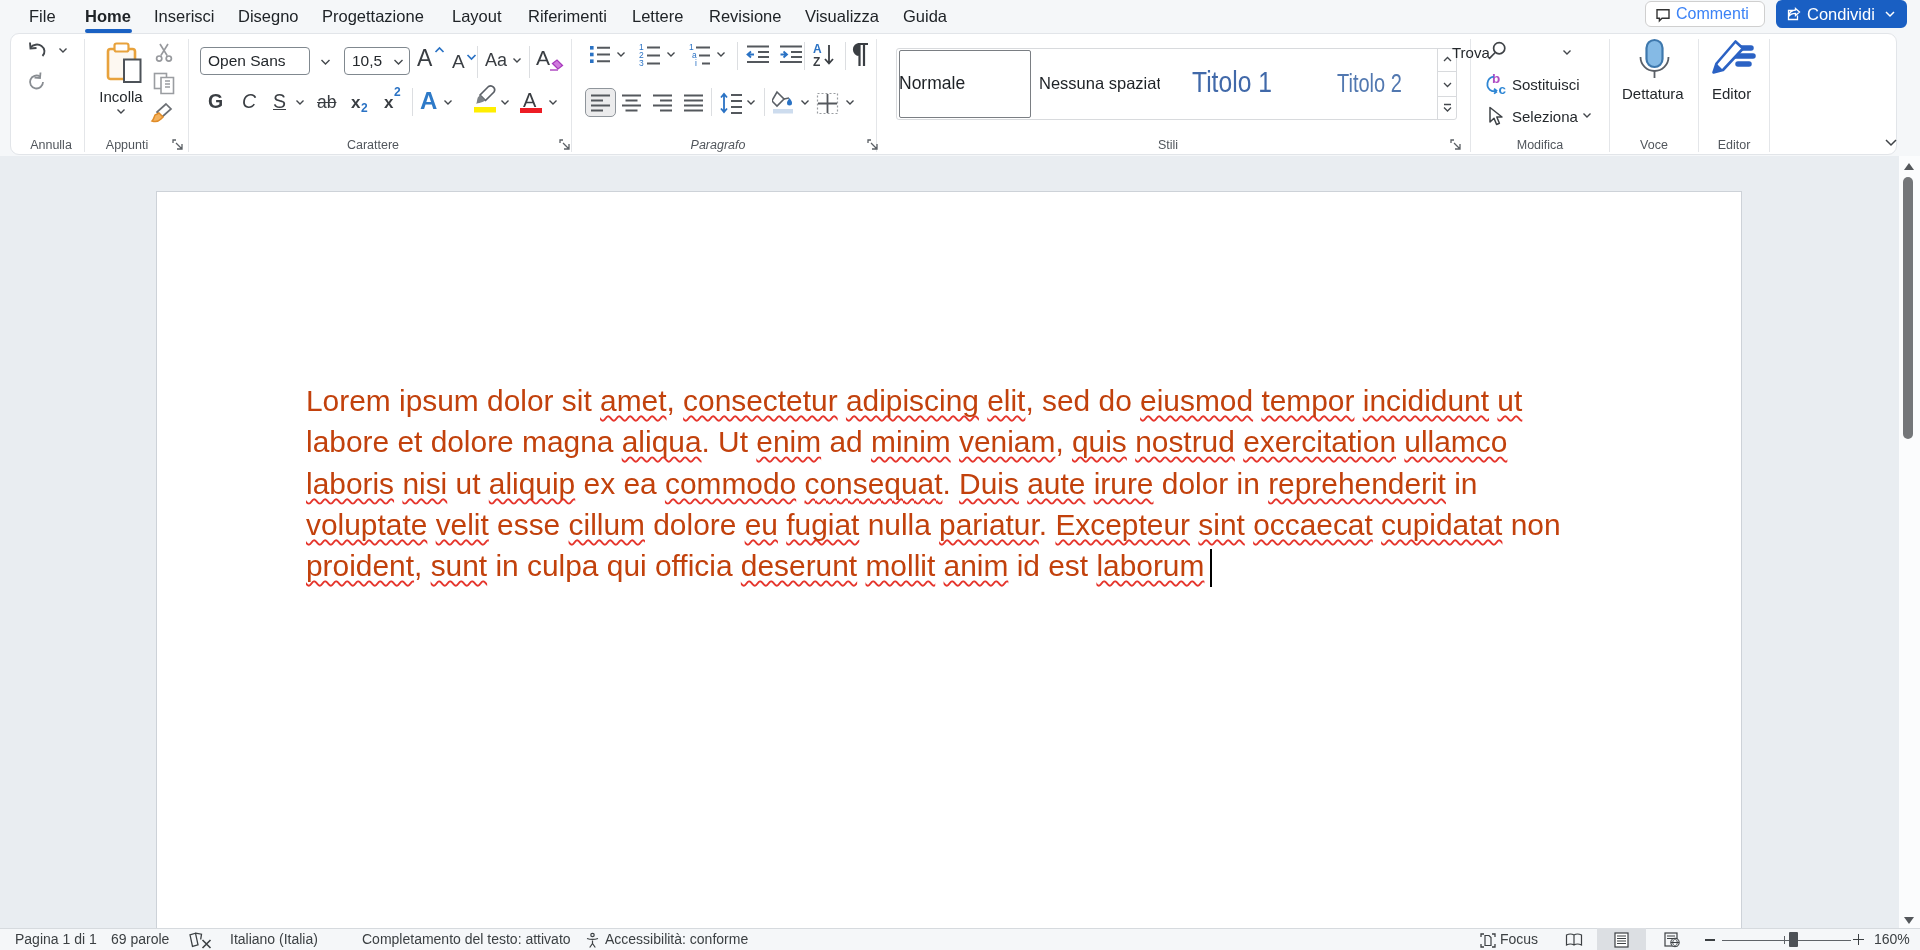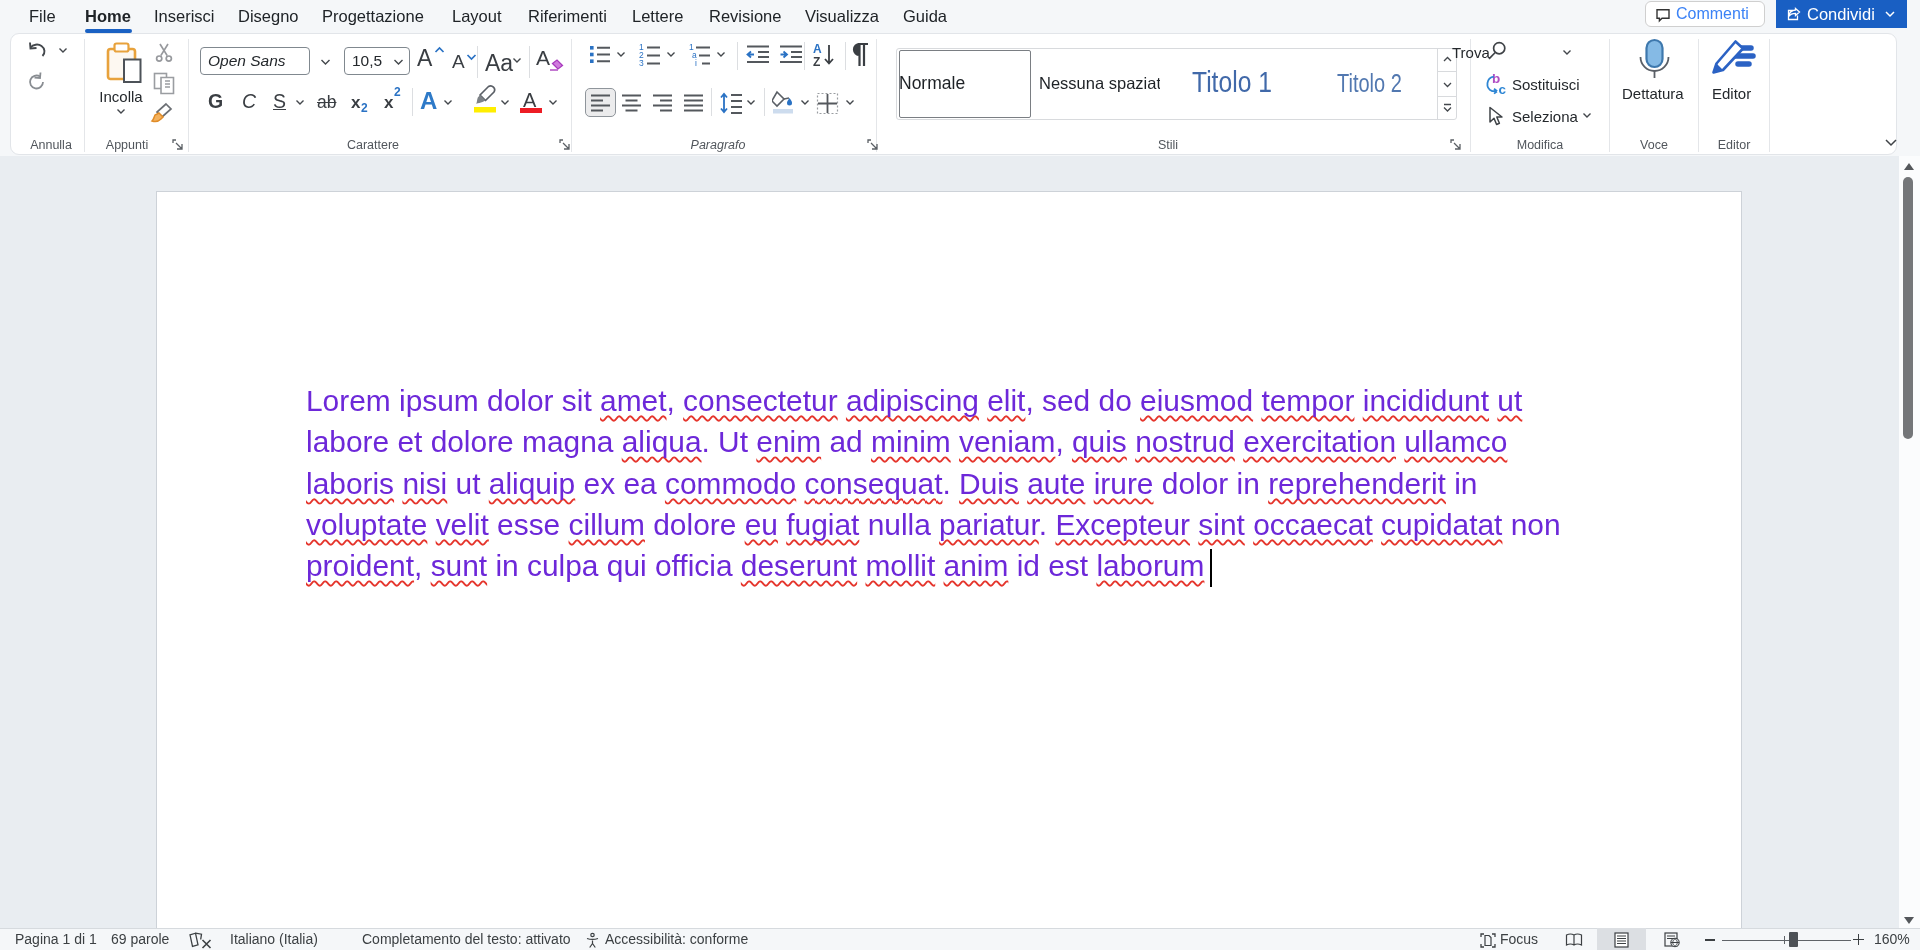--- a/index.html
+++ b/index.html
@@ -8,21 +8,21 @@
   .menu{position:absolute;top:0;height:33px;line-height:33px;font-size:16.5px;color:#202428;}
   #ribbon{position:absolute;left:10px;top:33px;width:1887px;height:122px;background:#ffffff;
     border:1px solid #e2e5e9;border-radius:9px;box-sizing:border-box;}
   .gsep{position:absolute;top:39px;height:113px;width:1px;background:#e4e6e9;}
   .msep{position:absolute;width:1px;background:#dcdee1;}
   .glabel{position:absolute;top:138px;height:15px;line-height:15px;font-size:12.5px;color:#51565c;text-align:center;}
   .ltr{position:absolute;color:#3a3e43;white-space:pre;}
   #canvas{position:absolute;left:0;top:156px;width:1899px;height:772px;background:#e9edf1;}
   #page{position:absolute;left:156px;top:35px;width:1586px;height:737px;background:#ffffff;
     border:1px solid #cdd2d8;border-bottom:none;box-sizing:border-box;}
-  .dl{position:absolute;white-space:pre;font-size:29.9px;color:#6d28d9;line-height:1;letter-spacing:0;}
+  .dl{position:absolute;white-space:pre;font-size:29.9px;color:#c2410c;line-height:1;letter-spacing:0;}
   .sp{text-decoration:underline;text-decoration-style:wavy;text-decoration-color:#e5352c;
       text-decoration-thickness:1.8px;text-underline-offset:3.5px;text-decoration-skip-ink:none;}
   #statusbar{position:absolute;left:0;top:928px;width:1920px;height:22px;background:#f5f7f9;
     border-top:1px solid #d6dade;box-sizing:border-box;font-size:14px;color:#3c4043;}
   .st{position:absolute;top:0;height:21px;line-height:21px;white-space:pre;}
   #scroll{position:absolute;left:1899px;top:156px;width:21px;height:772px;background:#fbfcfd;}
   .ribtxt{position:absolute;font-size:15px;color:#24282c;white-space:pre;}
   .combo{position:absolute;border:1px solid #80888f;border-radius:4px;background:#fff;box-sizing:border-box;}
   .combo .t{position:absolute;left:7px;top:0;font-size:15.5px;color:#24282c;line-height:26px;white-space:pre;}
 </style></head>
@@ -40,21 +40,21 @@
   <div class="menu" style="left:709px;">Revisione</div>
   <div class="menu" style="left:805px;">Visualizza</div>
   <div class="menu" style="left:903px;">Guida</div>
   <div class="abs" style="left:85px;top:29px;width:47px;height:3.5px;background:#1a61c3;border-radius:2px;"></div>
   <div class="abs" style="left:1645px;top:1px;width:120px;height:26px;background:#fff;border:1px solid #cfcfcf;border-radius:6px;box-sizing:border-box;">
     <svg class="abs" style="left:9px;top:5px;" width="16" height="16" viewBox="0 0 16 16">
       <path d="M2 2.8h12v8.4h-7l-2.6 2.6v-2.6H2z" fill="none" stroke="#333" stroke-width="1.4"></path>
     </svg>
     <div class="abs" style="left:30px;top:0;height:24px;line-height:24px;font-size:16px;color:#3b82f6;">Commenti</div>
   </div>
-  <div class="abs" style="left:1776px;top:0px;width:131px;height:28px;background:#195fc3;border-radius:0;">
+  <div class="abs" style="left:1776px;top:0px;width:131px;height:28px;background:#195fc3;border-radius:6px;">
     <svg class="abs" style="left:10px;top:6px;" width="16" height="16" viewBox="0 0 16 16">
       <path d="M9.5 2.5l4 3.5-4 3.5v-2.2c-3.5 0-5.5 1.2-6.8 3.2.3-3.6 2.6-6.2 6.8-6.5z" fill="none" stroke="#fff" stroke-width="1.3"></path>
       <path d="M7 4.5H2.5v9h9V9.5" fill="none" stroke="#fff" stroke-width="1.3"></path>
     </svg>
     <div class="abs" style="left:31px;top:0;height:28px;line-height:28px;font-size:16.5px;color:#fff;">Condividi</div>
     <svg class="abs" style="left:108px;top:10px;" width="12" height="8" viewBox="0 0 12 8">
       <path d="M2 2l4 4 4-4" fill="none" stroke="#fff" stroke-width="1.5"></path>
     </svg>
   </div>
 </div>
@@ -109,42 +109,42 @@
   <path d="M8 5.5h12.5v16H8z M12 9h5M12 12h5M12 15h5" fill="#fff" stroke="#9a9da1" stroke-width="1.6"></path>
 </svg>
 <svg class="abs" style="left:150px;top:101px;" width="26" height="25" viewBox="0 0 26 25">
   <path d="M16 3 l5 5 -9 8 -5-5z" fill="#fff" stroke="#6b6f74" stroke-width="1.7"></path>
   <path d="M9 12 l4 4 -2 2 c-3 3-6 3-9 2 2-2 2-4 3-6z" fill="#f4b25e" stroke="#e08c28" stroke-width="1.5"></path>
 </svg>
 <svg class="abs" style="left:172px;top:139px;" width="12" height="12" viewBox="0 0 12 12">
     <path d="M1 4V1h3 M4 4l6 6 M10 5v5H5" fill="none" stroke="#5b6065" stroke-width="1.3"></path>
   </svg>
 
-<div class="combo" style="left:200px;top:47px;width:110px;height:28px;font-style:italic;">
+<div class="combo" style="left:200px;top:47px;width:110px;height:28px;">
     <div class="t">Open Sans</div>
   <svg class="abs" style="left:119px;top:11px;" width="11" height="7" viewBox="0 0 11 7">
       <path d="M1.5 1l4 4 4-4" fill="none" stroke="#43474c" stroke-width="1.4"></path>
     </svg>
   </div>
 <div class="combo" style="left:344px;top:47px;width:66px;height:28px;">
     <div class="t">10,5</div>
   <svg class="abs" style="left:48px;top:11px;" width="11" height="7" viewBox="0 0 11 7">
       <path d="M1.5 1l4 4 4-4" fill="none" stroke="#43474c" stroke-width="1.4"></path>
     </svg>
   </div>
 <div class="ltr" style="left:417px;top:45px;font-size:23px;">A</div>
 <svg class="abs" style="left:434px;top:46px;" width="11" height="8" viewBox="0 0 11 8">
     <path d="M1.5 6l4-4 4 4" fill="none" stroke="#2a72c4" stroke-width="1.7"></path>
   </svg>
 <div class="ltr" style="left:452px;top:51px;font-size:19px;">A</div>
 <svg class="abs" style="left:466px;top:53px;" width="11" height="8" viewBox="0 0 11 8">
     <path d="M1.5 2l4 4 4-4" fill="none" stroke="#2a72c4" stroke-width="1.7"></path>
   </svg>
 <div class="msep" style="left:477px;top:46px;height:32px;"></div>
-<div class="ltr" style="left:485px;top:50px;font-size:23px;">Aa</div>
+<div class="ltr" style="left:485px;top:50px;font-size:18px;">Aa</div>
 <svg class="abs" style="left:512px;top:57px;" width="10" height="7" viewBox="0 0 10 7">
     <path d="M1.5 1.5l3.5 3.5 3.5-3.5" fill="none" stroke="#43474c" stroke-width="1.4"></path>
   </svg>
 <div class="msep" style="left:529px;top:46px;height:32px;"></div>
 <div class="ltr" style="left:536px;top:46px;font-size:21px;">A</div>
 <svg class="abs" style="left:549px;top:59px;" width="15" height="12" viewBox="0 0 15 12">
     <path d="M3.5 4.5 l4.5-3.5 5.5 5.5 -4.5 3.5z" fill="#cf7bdd" stroke="#a83bbd" stroke-width="1.3"></path>
     <path d="M1 11h8" stroke="#b457c6" stroke-width="1.6"></path>
   </svg>
 

